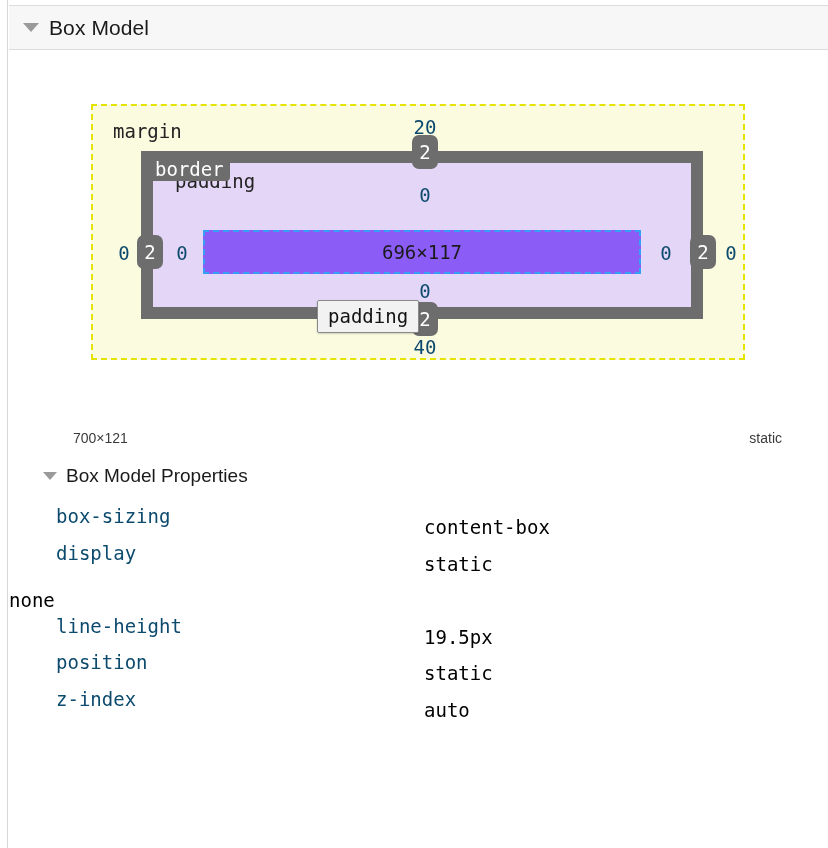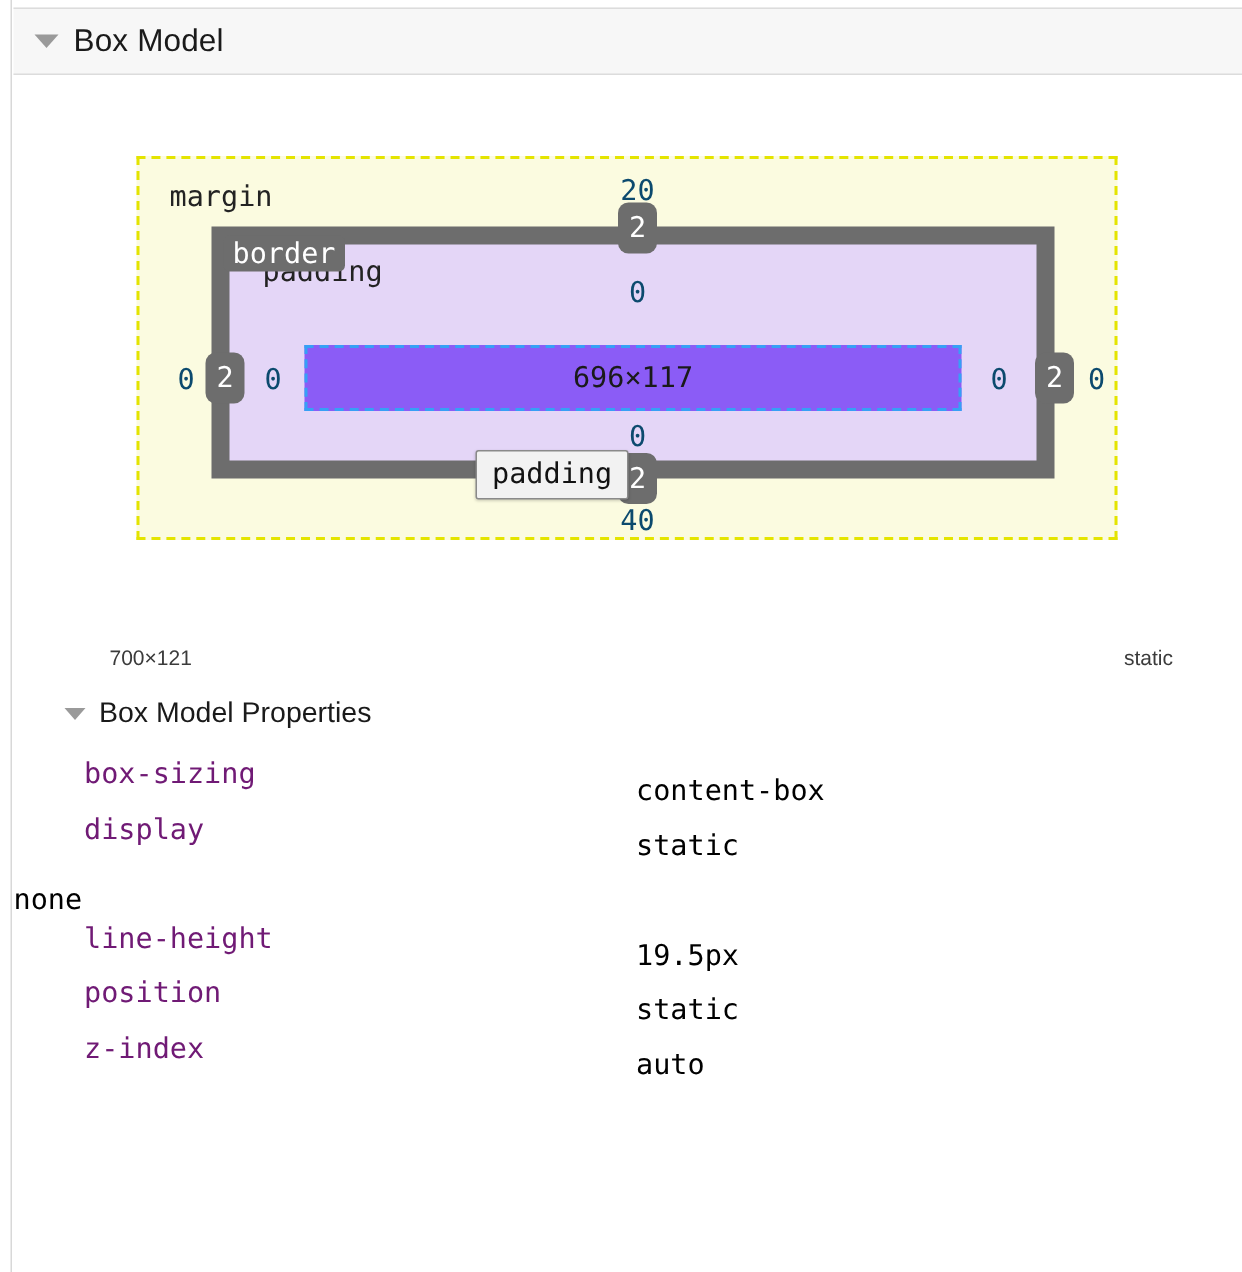--- a/index.html
+++ b/index.html
@@ -234,21 +234,21 @@
     height: 36.5px;
     display: flex;
     align-items: center;
     font-family: "DejaVu Sans Mono", monospace;
     font-size: 19px;
   }
   .prop-name {
     width: 415px;
     padding-left: 47px;
     box-sizing: border-box;
-    color: #701a75;
+    color: #0c4a6e;
   }
   .prop-value {
     color: #000000;
     margin-top: 22px;
   }
 </style>
 </head>
 <body>
 
 <div class="left-rail"></div>

